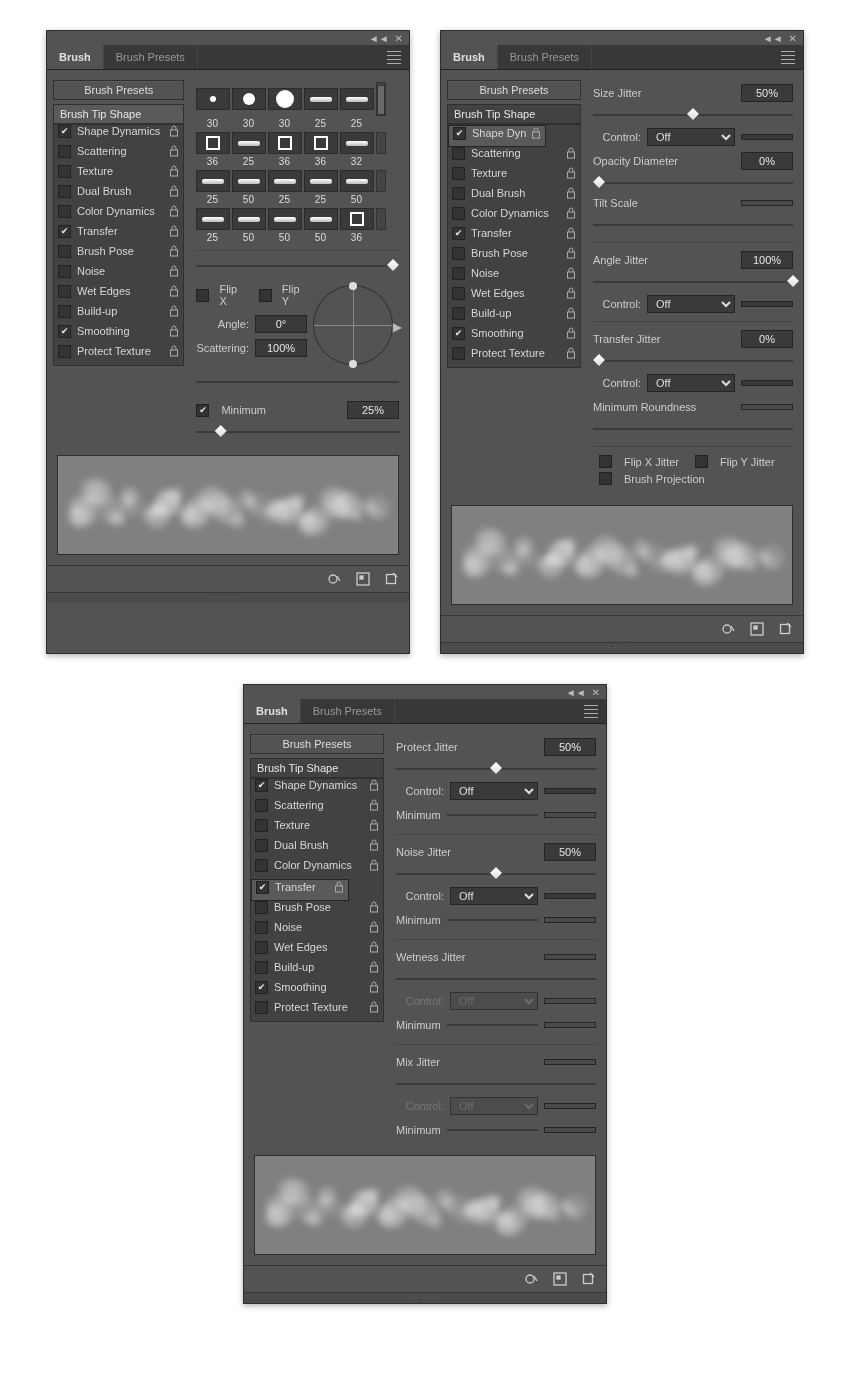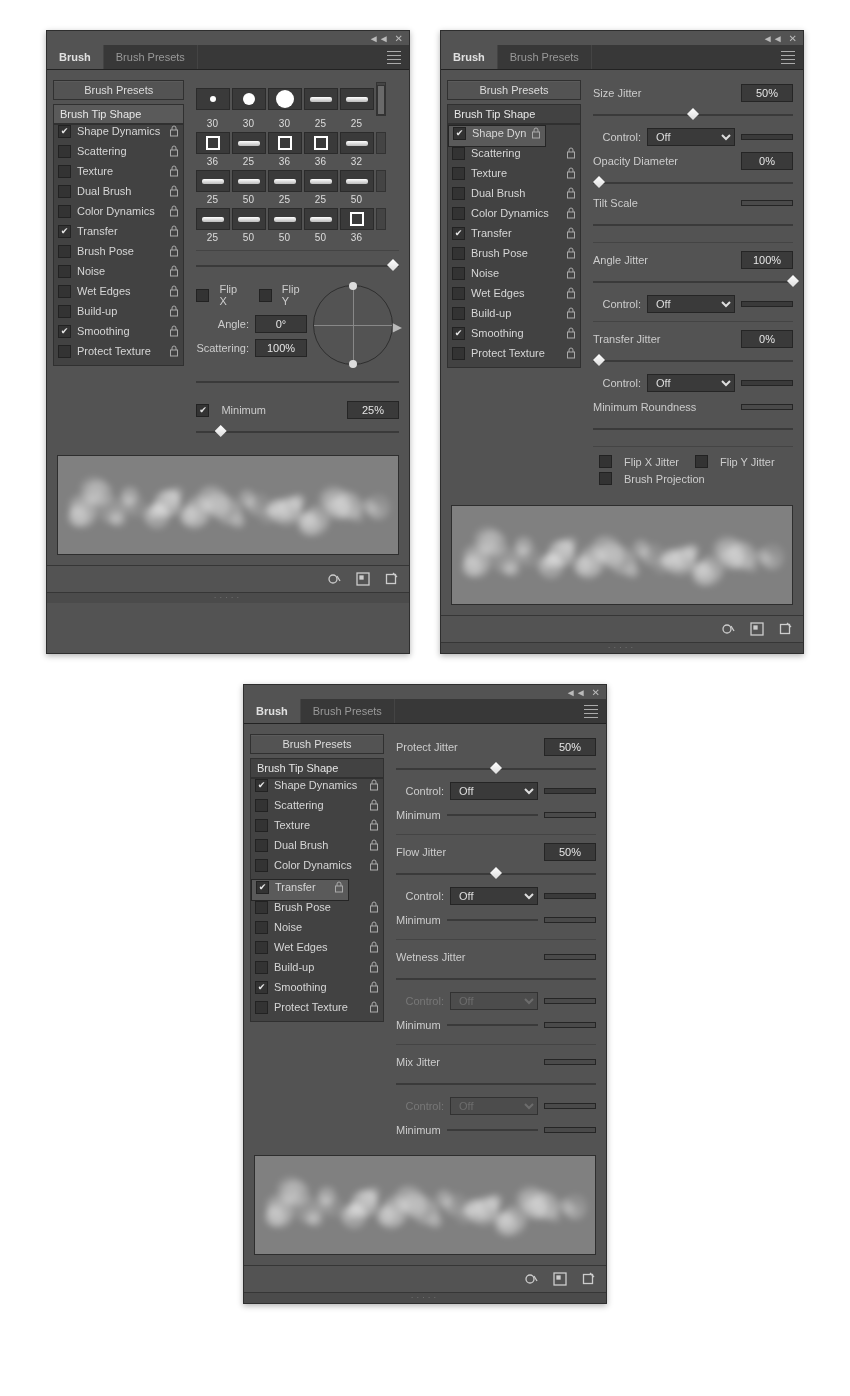--- a/index.html
+++ b/index.html
@@ -946,21 +946,21 @@
           </div>
       <div class="frow dim">
             <span class="flab">Minimum</span>
             <div class="slider" style="flex:1;margin:0 6px">
               <div class="track"></div>
             </div>
             <span class="fval" style="min-width:38px"></span>
           </div>
       <hr class="sep">
       <div class="frow">
-            <span class="flab">Flow Jitter</span>
+            <span class="flab">Noise Jitter</span>
             <span class="fval">50%</span>
           </div>
       <div class="slider">
             <div class="track"></div>
             <div class="th" id="fl3th" style="left: calc(50% - 6px);"></div>
           </div>
       <div class="ctrlrow">
             <span>Control:</span>
             <select class="sel"><option>Off</option></select>
             <span class="fval" style="min-width:38px"></span>

